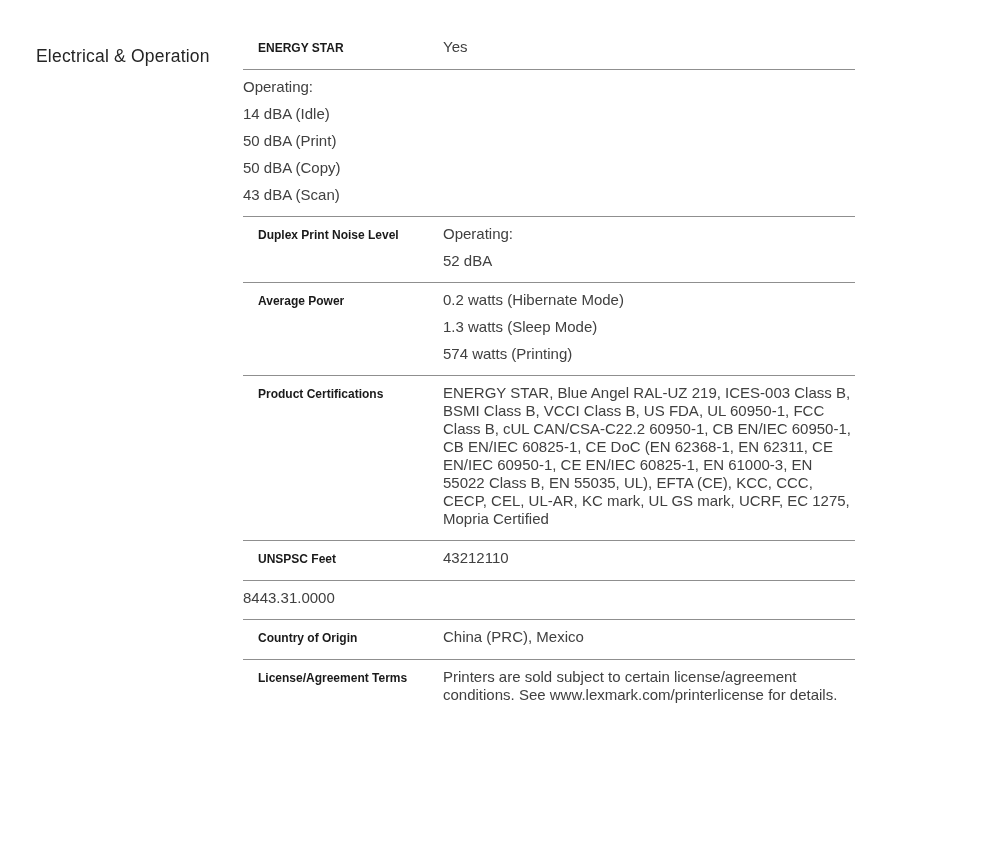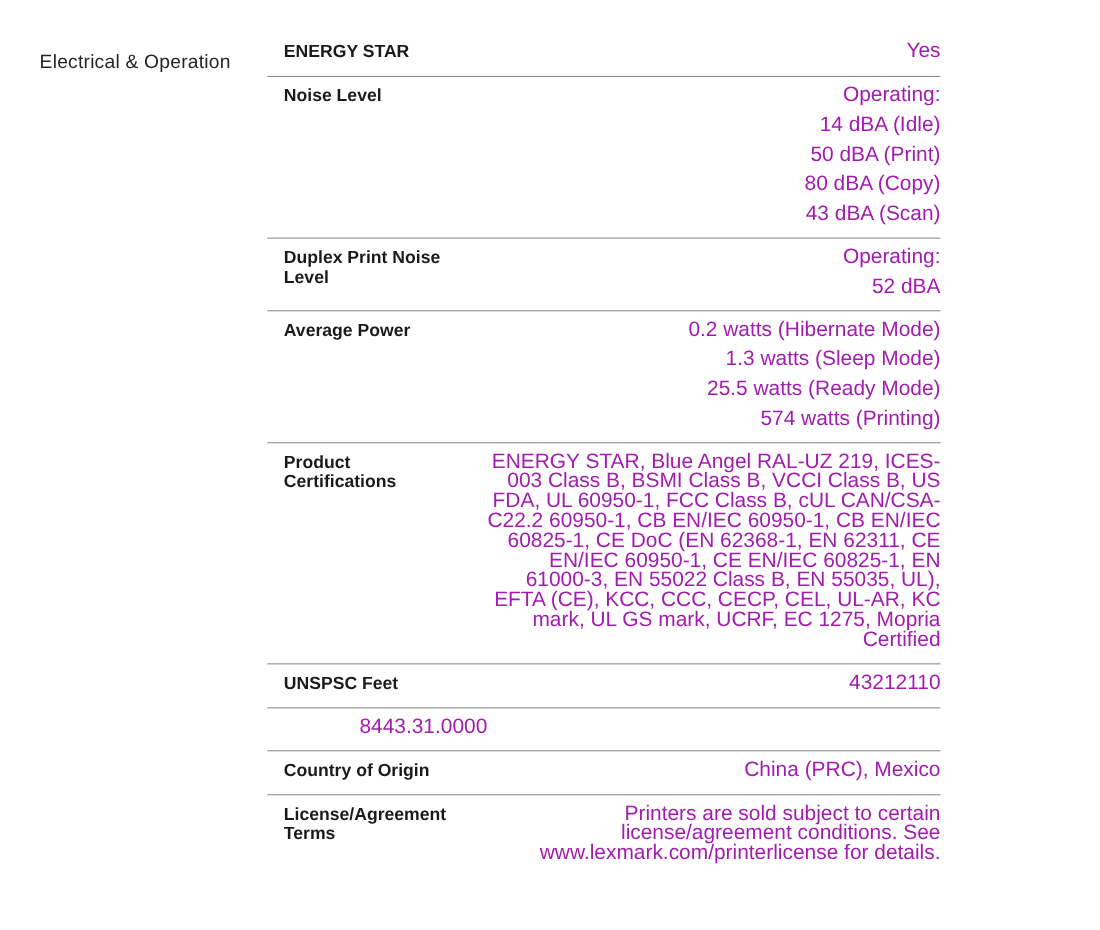--- a/index.html
+++ b/index.html
@@ -35,31 +35,30 @@
     display: grid;
     grid-template-columns: 200px 1fr;
     border-bottom: 1px solid #8f8f8f;
     padding: 8px 0 12px 0;
   }
   .spec-row:last-child {
     border-bottom: none;
   }
   .spec-label {
     padding: 1px 28px 0 15px;
-    font-size: 16px;
+    font-size: 12px;
     font-weight: 700;
     color: #1a1a1a;
     line-height: 18px;
   }
   .spec-value {
-    font-size: 19px;
+    font-size: 15px;
     font-weight: 400;
-    color: #a21caf;
+    color: #404040;
     line-height: 18px;
-    text-align: right;
   }
   .spec-value p {
     margin: 0 0 9px 0;
   }
   .spec-value p:last-child {
     margin-bottom: 0;
   }
 </style>
 </head>
 <body>
@@ -70,44 +69,42 @@
   <div class="spec-table" id="spec-table">
   <div class="spec-row">
     <div class="spec-label">ENERGY STAR</div>
     <div class="spec-value">
           <p>Yes</p>
         </div>
   </div>
 
 
   <div class="spec-row">
-    <div class="spec-label">Noise Level</div>
     <div class="spec-value">
           <p>Operating:</p>
           <p>14 dBA (Idle)</p>
           <p>50 dBA (Print)</p>
-          <p>80 dBA (Copy)</p>
+          <p>50 dBA (Copy)</p>
           <p>43 dBA (Scan)</p>
         </div>
   </div>
 
   <div class="spec-row">
     <div class="spec-label">Duplex Print Noise Level</div>
     <div class="spec-value">
           <p>Operating:</p>
           <p>52 dBA</p>
         </div>
   </div>
 
   <div class="spec-row">
     <div class="spec-label">Average Power</div>
     <div class="spec-value">
           <p>0.2 watts (Hibernate Mode)</p>
           <p>1.3 watts (Sleep Mode)</p>
-          <p>25.5 watts (Ready Mode)</p>
           <p>574 watts (Printing)</p>
         </div>
   </div>
 
 
   <div class="spec-row">
     <div class="spec-label">Product Certifications</div>
     <div class="spec-value">
           <p>ENERGY STAR, Blue Angel RAL-UZ 219, ICES-003 Class B, BSMI Class B, VCCI Class B, US FDA, UL 60950-1, FCC Class B, cUL CAN/CSA-C22.2 60950-1, CB EN/IEC 60950-1, CB EN/IEC 60825-1, CE DoC (EN 62368-1, EN 62311, CE EN/IEC 60950-1, CE EN/IEC 60825-1, EN 61000-3, EN 55022 Class B, EN 55035, UL), EFTA (CE), KCC, CCC, CECP, CEL, UL-AR, KC mark, UL GS mark, UCRF, EC 1275, Mopria Certified</p>
         </div>

